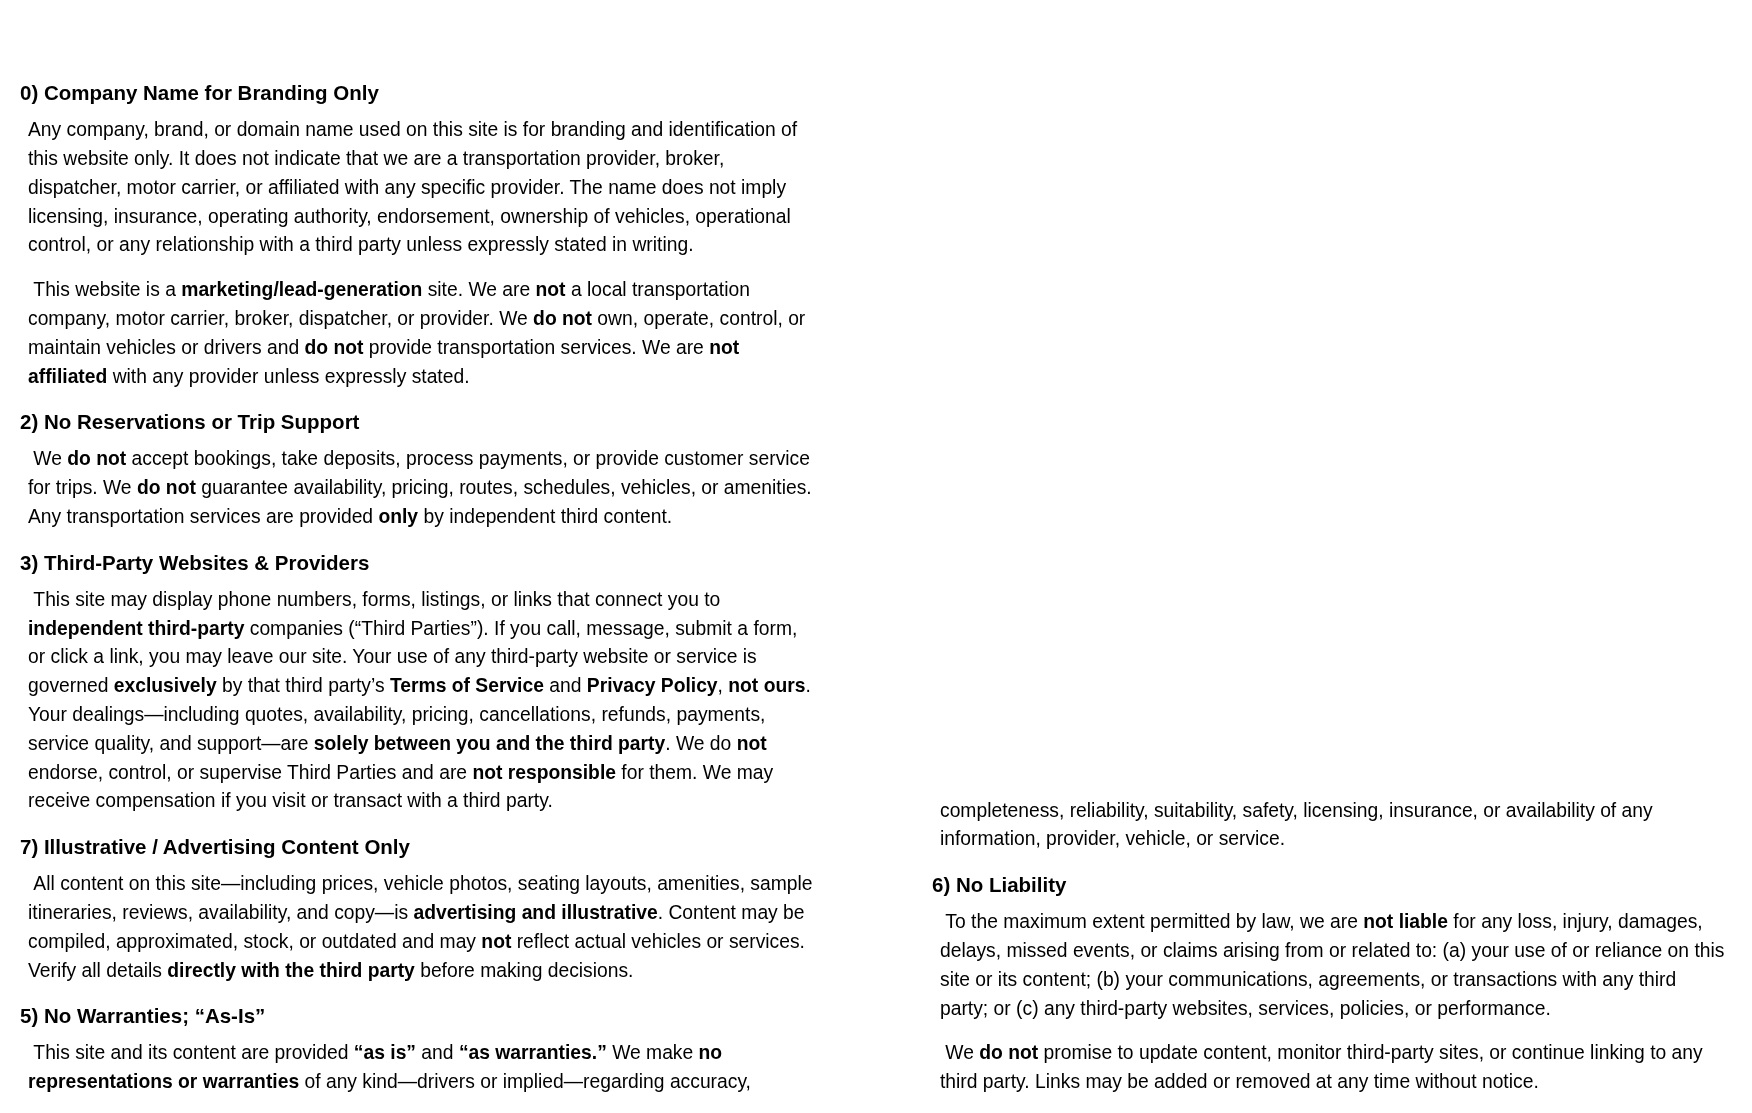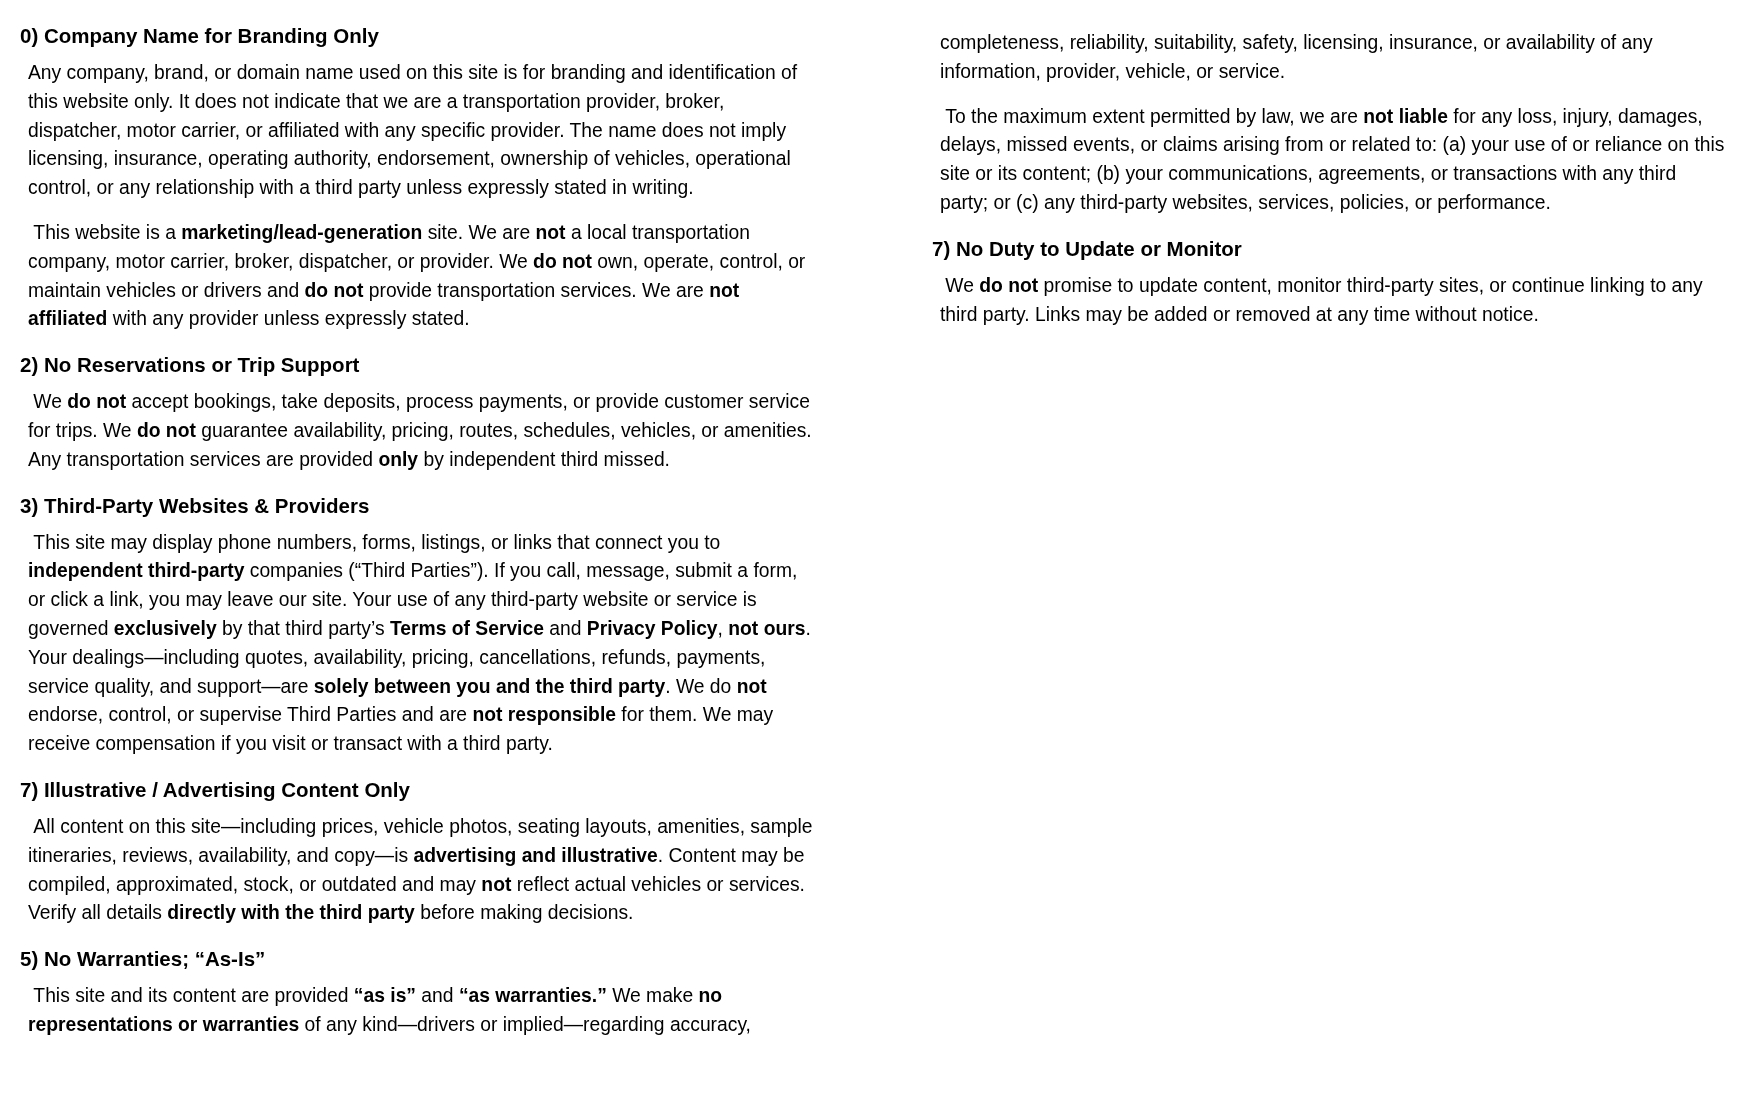--- a/index.html
+++ b/index.html
@@ -13,20 +13,21 @@
     overflow: hidden;
     font-family: "Liberation Sans", sans-serif;
     color: #000000;
   }
   main.page {
     box-sizing: border-box;
     display: flex;
     gap: 108px;
     padding: 21px 16px 0 20px;
     height: 100%;
+    align-items: flex-end;
   }
   .col {
     flex: 1 1 0;
     min-width: 0;
   }
   .section {
     margin: 0 0 16px 0;
   }
   .heading {
     margin: 0;
@@ -51,40 +52,40 @@
   <section class="col">
       <div class="section">
         <h3 class="heading">0) Company Name for Branding Only</h3>
         <p class="body"><span>Any company, brand, or domain name used on this site is for branding and identification of this website only. It does not indicate that we are a transportation provider, broker, dispatcher, motor carrier, or affiliated with any specific provider. The name does not imply licensing, insurance, operating authority, endorsement, ownership of vehicles, operational control, or any relationship with a third party unless expressly stated in writing.</span></p>
       </div>
       <div class="section">
         <p class="body"><span> This website is a </span><b>marketing/lead-generation</b><span> site. We are </span><b>not</b><span> a local transportation company, motor carrier, broker, dispatcher, or provider. We </span><b>do not</b><span> own, operate, control, or maintain vehicles or drivers and </span><b>do not</b><span> provide transportation services. We are </span><b>not affiliated</b><span> with any provider unless expressly stated.</span></p>
       </div>
       <div class="section">
         <h3 class="heading">2) No Reservations or Trip Support</h3>
-        <p class="body"><span> We </span><b>do not</b><span> accept bookings, take deposits, process payments, or provide customer service for trips. We </span><b>do not</b><span> guarantee availability, pricing, routes, schedules, vehicles, or amenities. Any transportation services are provided </span><b>only</b><span> by independent third missed.</span></p>
+        <p class="body"><span> We </span><b>do not</b><span> accept bookings, take deposits, process payments, or provide customer service for trips. We </span><b>do not</b><span> guarantee availability, pricing, routes, schedules, vehicles, or amenities. Any transportation services are provided </span><b>only</b><span> by independent third content.</span></p>
       </div>
       <div class="section">
         <h3 class="heading">3) Third-Party Websites &amp; Providers</h3>
         <p class="body"><span> This site may display phone numbers, forms, listings, or links that connect you to </span><b>independent third-party</b><span> companies (“Third Parties”). If you call, message, submit a form, or click a link, you may leave our site. Your use of any third-party website or service is governed </span><b>exclusively</b><span> by that third party’s </span><b>Terms of Service</b><span> and </span><b>Privacy Policy</b><span>, </span><b>not ours</b><span>. Your dealings—including quotes, availability, pricing, cancellations, refunds, payments, service quality, and support—are </span><b>solely between you and the third party</b><span>. We do </span><b>not</b><span> endorse, control, or supervise Third Parties and are </span><b>not responsible</b><span> for them. We may receive compensation if you visit or transact with a third party.</span></p>
       </div>
       <div class="section">
         <h3 class="heading">7) Illustrative / Advertising Content Only</h3>
         <p class="body"><span> All content on this site—including prices, vehicle photos, seating layouts, amenities, sample itineraries, reviews, availability, and copy—is </span><b>advertising and illustrative</b><span>. Content may be compiled, approximated, stock, or outdated and may </span><b>not</b><span> reflect actual vehicles or services. Verify all details </span><b>directly with the third party</b><span> before making decisions.</span></p>
       </div>
       <div class="section">
         <h3 class="heading">5) No Warranties; “As-Is”</h3>
         <p class="body"><span> This site and its content are provided </span><b>“as is”</b><span> and </span><b>“as warranties.”</b><span> We make </span><b>no representations or warranties</b><span> of any kind—drivers or implied—regarding accuracy,</span></p>
       </div>
     </section>
   <section class="col">
       <div class="section">
         <p class="body"><span>completeness, reliability, suitability, safety, licensing, insurance, or availability of any information, provider, vehicle, or service.</span></p>
       </div>
       <div class="section">
+        <h3 class="heading">6) No Liability</h3>
         <p class="body"><span> To the maximum extent permitted by law, we are </span><b>not liable</b><span> for any loss, injury, damages, delays, missed events, or claims arising from or related to: (a) your use of or reliance on this site or its content; (b) your communications, agreements, or transactions with any third party; or (c) any third-party websites, services, policies, or performance.</span></p>
       </div>
       <div class="section">
-        <h3 class="heading">7) No Duty to Update or Monitor</h3>
         <p class="body"><span> We </span><b>do not</b><span> promise to update content, monitor third-party sites, or continue linking to any third party. Links may be added or removed at any time without notice.</span></p>
       </div>
     </section>
 </main>
 
 </body></html>

